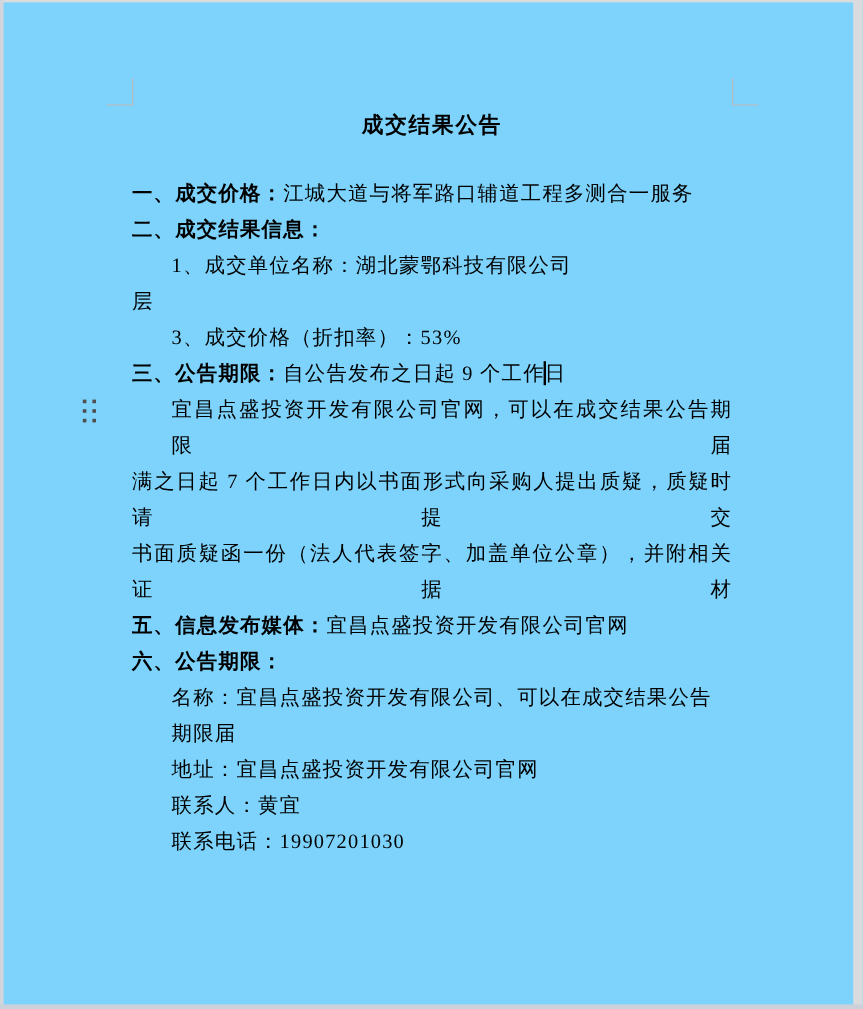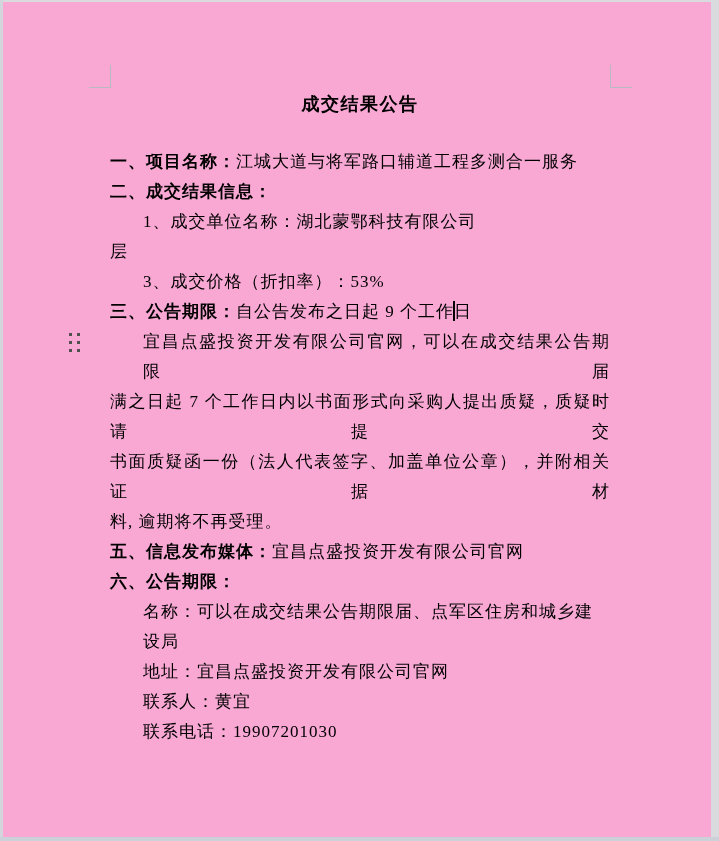--- a/index.html
+++ b/index.html
@@ -1,20 +1,20 @@
 <!DOCTYPE html>
 <html><head>
 <meta charset="utf-8">
 <style>
   html, body { margin: 0; padding: 0; }
   .screen {
     position: relative;
     width: 719px;
     height: 841px;
-    background: #f9a8d4;
+    background: #7dd3fc;
     overflow: hidden;
     font-family: "Liberation Serif", "DejaVu Serif", serif;
     color: #000;
   }
   
   .edge { position: absolute; }
   .edge-top    { left: 0; top: 0; width: 719px; height: 2px; background: #d9dbdf; }
   .edge-left   { left: 0; top: 0; width: 3px; height: 841px; background: #d2d5db; }
   .edge-right  { left: 711px; top: 0; width: 8px; height: 841px; background: #d9dbdf; }
   .edge-bottom { left: 0; top: 837px; width: 719px; height: 4px; background: #ccd1d9; }
@@ -95,44 +95,43 @@
       <i></i>
       <i></i>
       <i></i>
   </div>
 
   <div class="content">
 
     <div class="line title-line">成交结果公告</div>
     <div class="title-gap"></div>
 
-    <div class="line"><span class="b">一、项目名称：</span><span>江城大道与将军路口辅道工程多测合一服务</span></div>
+    <div class="line"><span class="b">一、成交价格：</span><span>江城大道与将军路口辅道工程多测合一服务</span></div>
 
     <div class="line"><span class="b">二、成交结果信息：</span></div>
 
     <div class="line indent">1、成交单位名称：湖北蒙鄂科技有限公司</div>
 
 
     <div class="line">层</div>
 
     <div class="line indent">3、成交价格（折扣率）：53%</div>
 
     <div class="line"><span class="b">三、公告期限：</span><span>自公告发布之日起 9 个工作</span><span class="caret"></span><span>日</span></div>
 
 
     <div class="line indent justify">宜昌点盛投资开发有限公司官网，可以在成交结果公告期限届</div>
     <div class="line justify">满之日起 7 个工作日内以书面形式向采购人提出质疑，质疑时请提交</div>
     <div class="line justify">书面质疑函一份（法人代表签字、加盖单位公章），并附相关证据材</div>
-    <div class="line">料, 逾期将不再受理。</div>
 
     <div class="line"><span class="b">五、信息发布媒体：</span><span>宜昌点盛投资开发有限公司官网</span></div>
 
     <div class="line"><span class="b">六、公告期限：</span></div>
 
-    <div class="line indent">名称：可以在成交结果公告期限届、点军区住房和城乡建设局</div>
+    <div class="line indent">名称：宜昌点盛投资开发有限公司、可以在成交结果公告期限届</div>
     <div class="line indent">地址：宜昌点盛投资开发有限公司官网</div>
     <div class="line indent">联系人：黄宜</div>
     <div class="line indent">联系电话：19907201030</div>
 
     <div class="blank-line"></div>
 
   </div>
 </div>
 
 </body></html>

